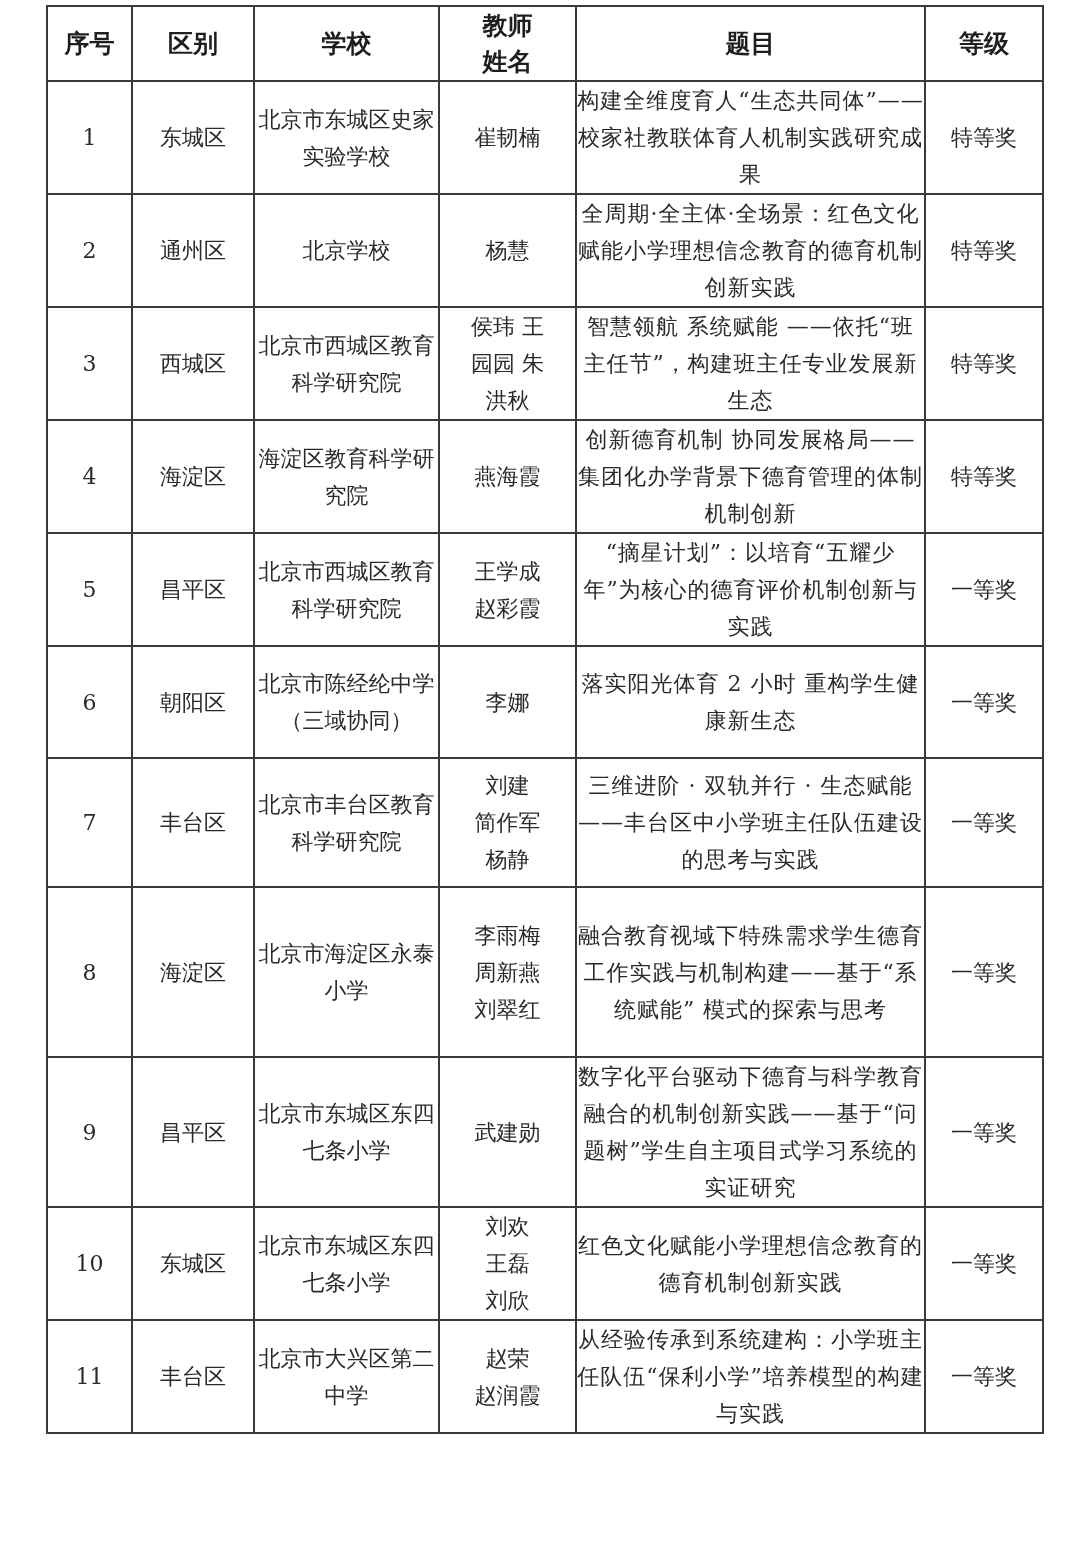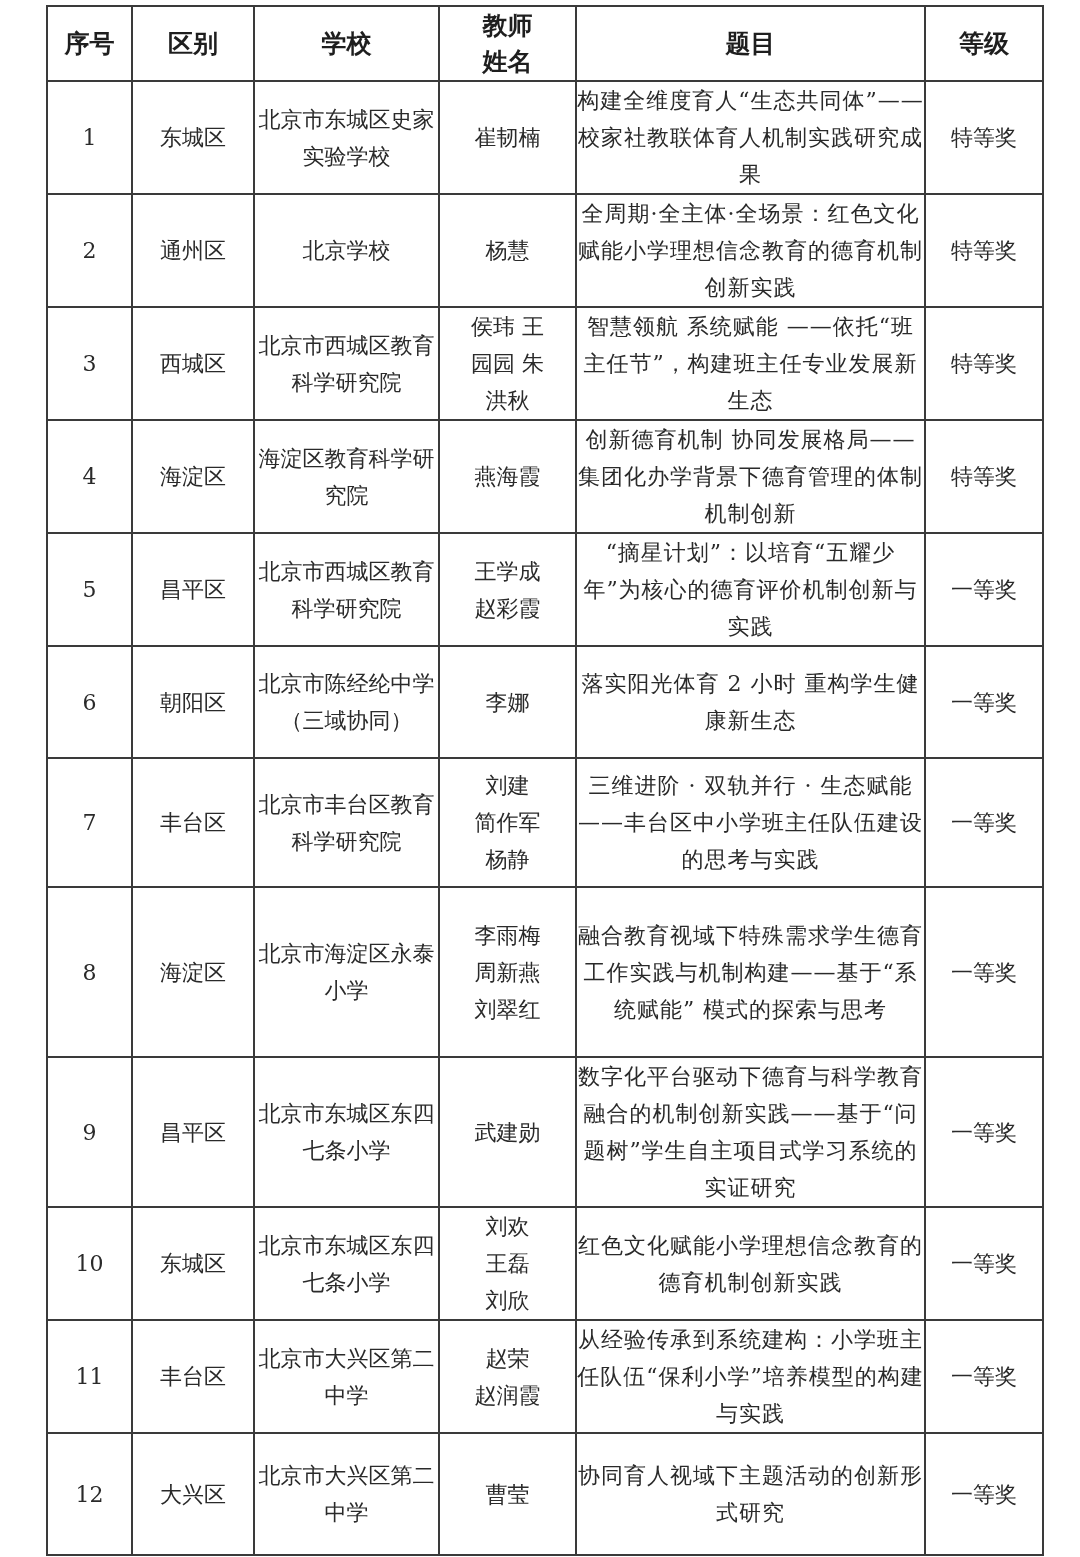--- a/index.html
+++ b/index.html
@@ -178,24 +178,14 @@
         <td class="c-center">11</td>
         <td class="c-center">丰台区</td>
         <td class="c-left">北京市大兴区第二中学</td>
         <td class="c-center">
           <span class="teacher-line">赵荣</span>
           <span class="teacher-line">赵润霞</span>
         </td>
         <td class="c-title">从经验传承到系统建构：小学班主任队伍“保利小学”培养模型的构建与实践</td>
         <td class="c-center">一等奖</td>
       </tr>
-      <tr style="height: 122px;">
-        <td class="c-center">12</td>
-        <td class="c-center">大兴区</td>
-        <td class="c-left">北京市大兴区第二中学</td>
-        <td class="c-center">
-          <span class="teacher-line">曹莹</span>
-        </td>
-        <td class="c-title">协同育人视域下主题活动的创新形式研究</td>
-        <td class="c-center">一等奖</td>
-      </tr>
     </tbody>
 </table>
 
 </body></html>

